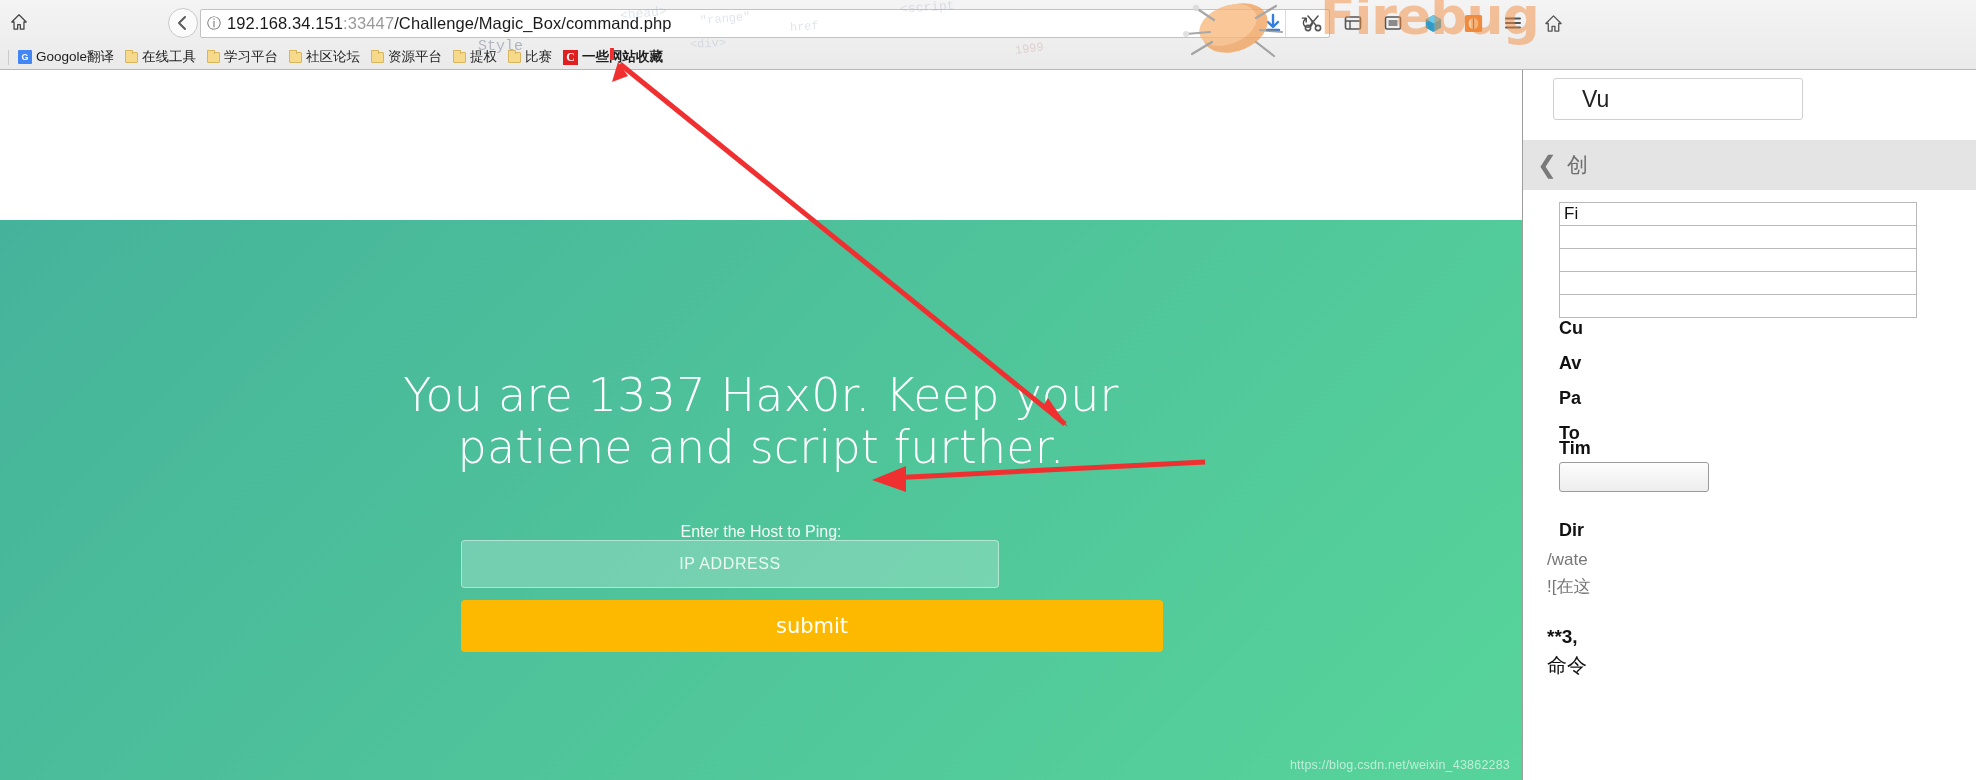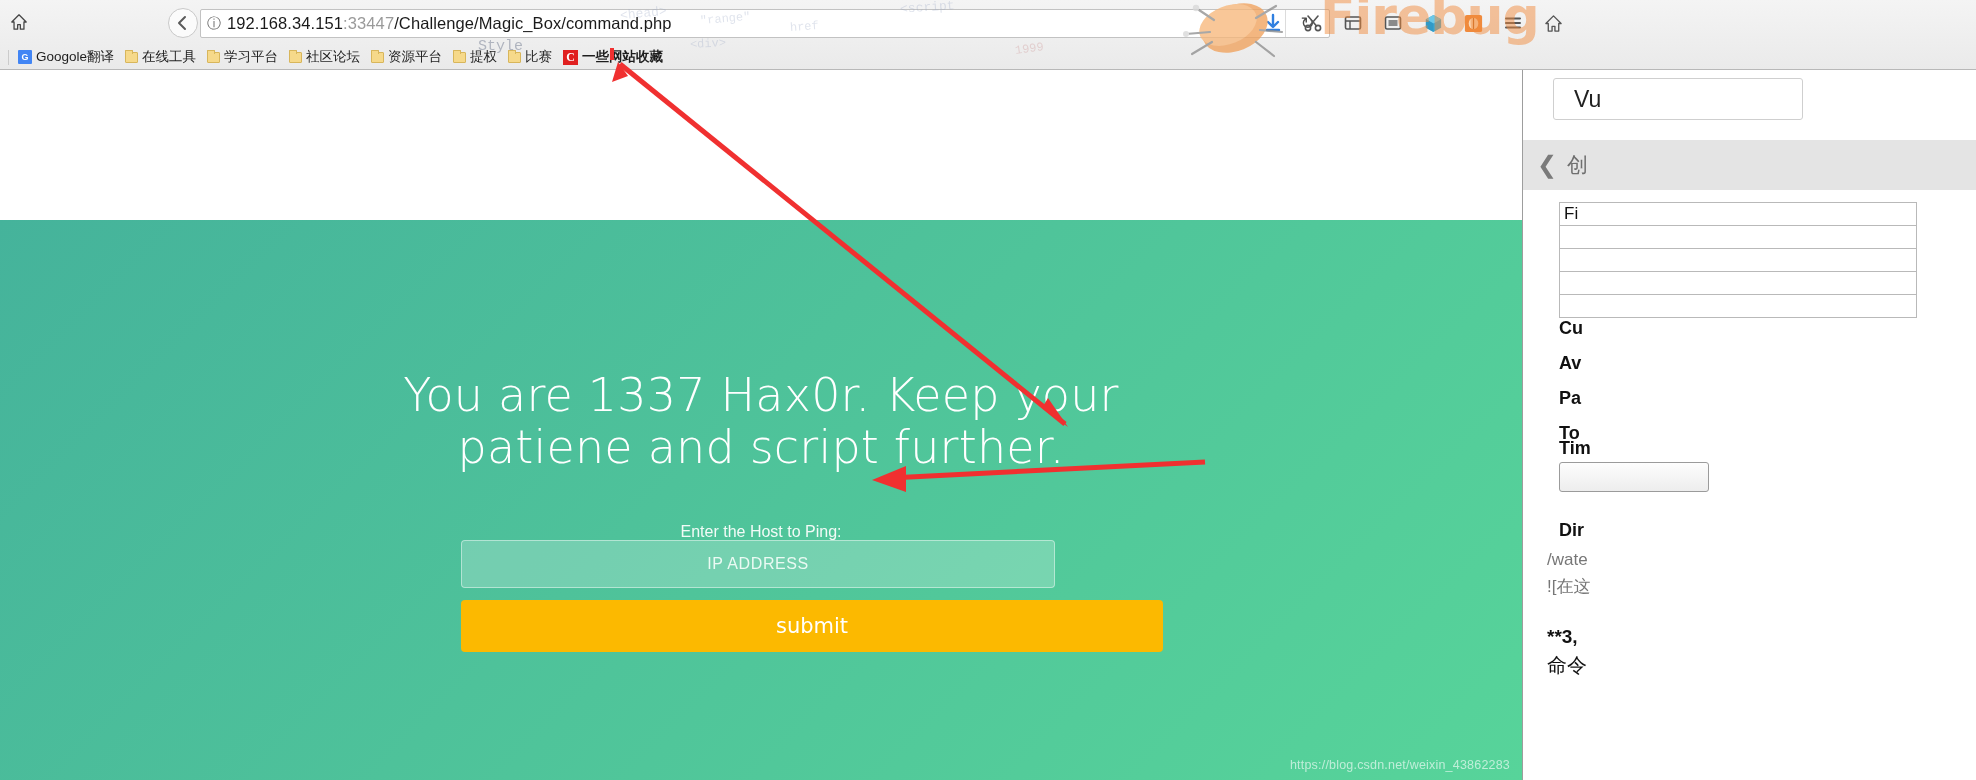--- a/index.html
+++ b/index.html
@@ -118,21 +118,21 @@
     position: absolute; left: 0; top: 150px; width: 1522px; text-align: center;
     color: #ffffff; font-size: 46px; line-height: 1.12; font-weight: 300;
     font-family: "DejaVu Sans", sans-serif; letter-spacing: .2px;
   }
   .headline .l2 { display: block; }
   .form-label {
     position: absolute; left: 0; top: 303px; width: 1522px; text-align: center;
     color: #f2fbf7; font-size: 16px; font-weight: 400;
   }
   .ip-input {
-    position: absolute; left: 461px; top: 320px; width: 594px; height: 48px;
+    position: absolute; left: 461px; top: 320px; width: 538px; height: 48px;
     background: rgba(255,255,255,.22); border: 1px solid rgba(255,255,255,.45);
     border-radius: 4px; color: #eafaf3; font-size: 16px;
     text-align: center; font-family: "Liberation Sans", sans-serif;
     letter-spacing: .6px;
   }
   .ip-input::placeholder { color: #eafaf3; opacity: 1; letter-spacing: .6px; }
   .submit-btn {
     position: absolute; left: 461px; top: 380px; width: 702px; height: 52px;
     background: #fcb900; border: none; border-radius: 4px;
     color: #ffffff; font-size: 21px; font-weight: 400;
@@ -154,21 +154,21 @@
     background: linear-gradient(#f4f4f4, #eaeaea); border-bottom: 1px solid #b8b8b8;
   }
   .sw-bm {
     position: absolute; left: 8px; top: 44px; display: flex; align-items: center; gap: 5px;
     font-size: 13.5px; color: #1d1d1d; white-space: nowrap;
   }
   .sw-body { position: absolute; left: 0; top: 70px; width: 454px; height: 710px; background: #fff; }
   .sw-searchbox {
     position: absolute; left: 30px; top: 8px; width: 250px; height: 42px;
     border: 1px solid #cfcfcf; border-radius: 3px; background: #fff;
-    display: flex; align-items: center; padding-left: 20px;
+    display: flex; align-items: center; padding-left: 28px;
     font-size: 23px; color: #222;
   }
   .sw-crumb {
     position: absolute; left: 0; top: 70px; width: 454px; height: 50px;
     background: #e4e4e4; display: flex; align-items: center; gap: 10px; padding-left: 14px;
     font-size: 21px; color: #6f6f6f;
   }
   .sw-chev { font-size: 24px; color: #7a7a7a; line-height: 1; }
   .sw-table {
     position: absolute; left: 36px; top: 132px; width: 358px;

